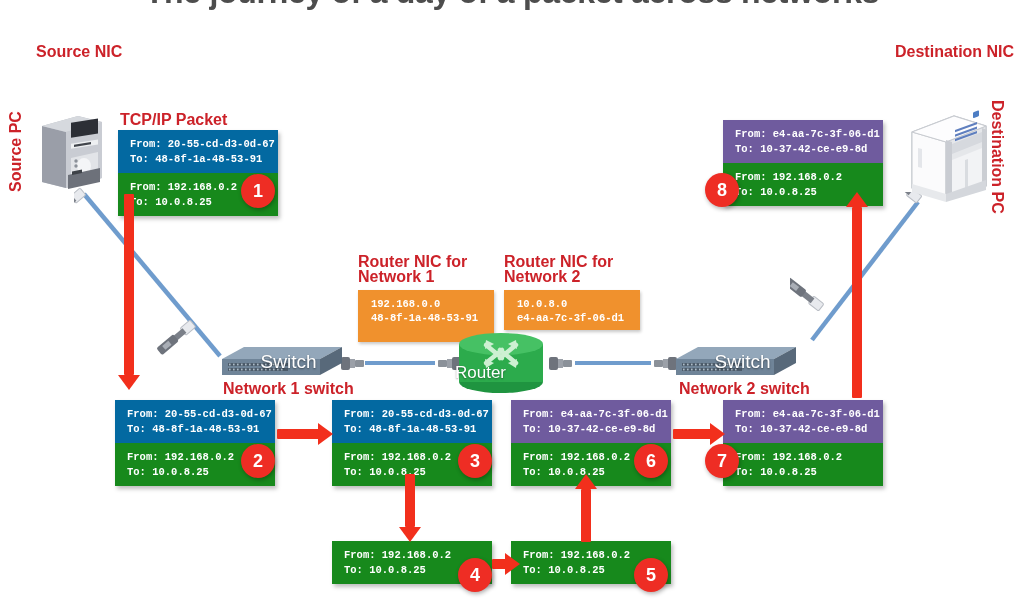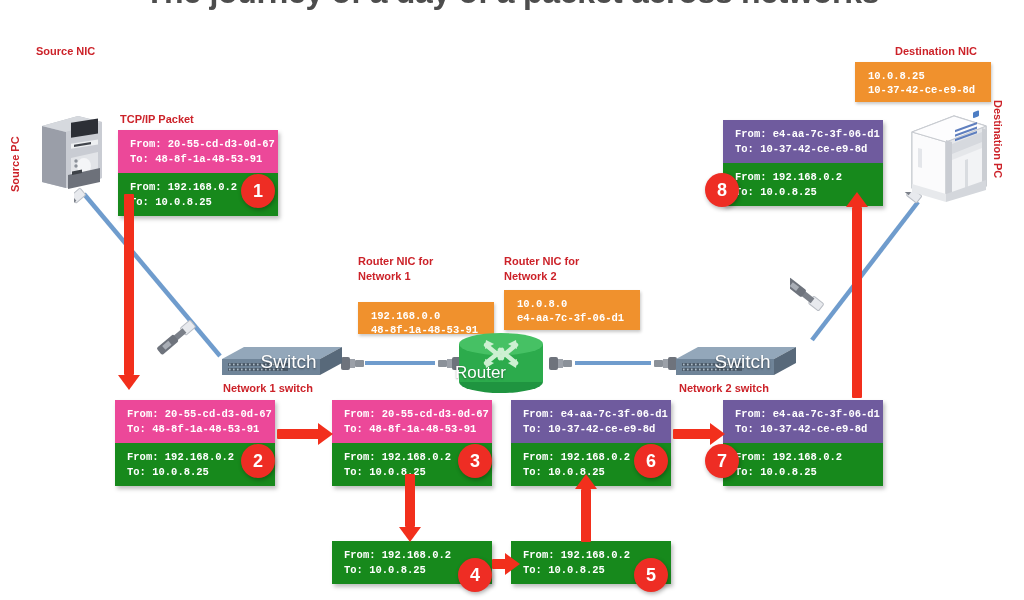--- a/index.html
+++ b/index.html
@@ -18,21 +18,21 @@
     font-size: 32px; font-weight: bold; color: #4d4d4d;
     letter-spacing: -0.3px;
     white-space: nowrap;
   }
 
   
   .redlabel {
     position: absolute;
     color: #cc2229;
     font-weight: bold;
-    font-size: 11px;
+    font-size: 16px;
     line-height: 15px;
     white-space: nowrap;
   }
   .redlabel.vert {
     transform-origin: 0 0;
     writing-mode: vertical-rl;
   }
   .redlabel.vert-up {
     transform: rotate(180deg);
     writing-mode: vertical-rl;
@@ -59,21 +59,21 @@
   }
   .pk-row {
     font-family: "Liberation Mono", monospace;
     font-size: 10.5px;
     font-weight: bold;
     color: #ffffff;
     line-height: 14.5px;
     padding: 7px 8px 7px 12px;
     white-space: nowrap;
   }
-  .pk-mac-teal   { background: #ec4899; }
+  .pk-mac-teal   { background: #0369a1; }
   .pk-mac-purple { background: #6f5b9e; }
   .pk-ip         { background: #17891c; }
 
   
   .badge {
     position: absolute;
     width: 34px; height: 34px;
     border-radius: 50%;
     background: #ee2d24;
     color: #fff;
@@ -144,24 +144,20 @@
 </head>
 <body>
 
 <div id="stage">
 
   <div class="title">The journey of a day of a packet across networks</div>
 
   <div class="redlabel" style="left:36px; top:44px;">Source NIC</div>
 
   <div class="redlabel" style="left:895px; top:44px;">Destination NIC</div>
-  <div class="nicbox" style="left:855px; top:62px; width:136px; height:40px;">
-    <div>10.0.8.25</div>
-    <div>10-37-42-ce-e9-8d</div>
-  </div>
 
   <div class="redlabel vert-up" style="left:8px; top:120px; height:72px;">Source PC</div>
   <div class="pc" style="left:38px; top:112px; width:68px; height:78px;">
     <svg width="68" height="78" viewBox="0 0 68 78">
       <polygon points="4,14 40,4 64,10 64,66 28,76 4,70" fill="#b9bcc4"></polygon>
       <polygon points="4,14 28,20 28,76 4,70" fill="#9a9ea8"></polygon>
       <polygon points="28,20 64,10 64,66 28,76" fill="#c9ccd3"></polygon>
       <polygon points="4,14 40,4 64,10 28,20" fill="#d6d9de"></polygon>
       <rect x="33" y="16" width="27" height="15" fill="#2c2f36" transform="skewY(-9)"></rect>
       <rect x="33" y="37" width="27" height="5" fill="#eef0f2" transform="skewY(-9)"></rect>
@@ -208,21 +204,21 @@
 
   <div class="arrow arr-v arr-down" style="left:118px; top:194px; width:22px; height:196px;">
     <div class="shaft" style="height:181px;"></div>
     <div class="head"></div>
   </div>
 
   <div class="redlabel" style="left:358px; top:254px;">
     <div>Router NIC for</div>
     <div>Network 1</div>
   </div>
-  <div class="nicbox" style="left:358px; top:302px; width:136px; height:32px;">
+  <div class="nicbox" style="left:358px; top:290px; width:136px; height:52px;">
     <div>192.168.0.0</div>
     <div>48-8f-1a-48-53-91</div>
   </div>
 
   <div class="redlabel" style="left:504px; top:254px;">
     <div>Router NIC for</div>
     <div>Network 2</div>
   </div>
   <div class="nicbox" style="left:504px; top:290px; width:136px; height:40px;">
     <div>10.0.8.0</div>

